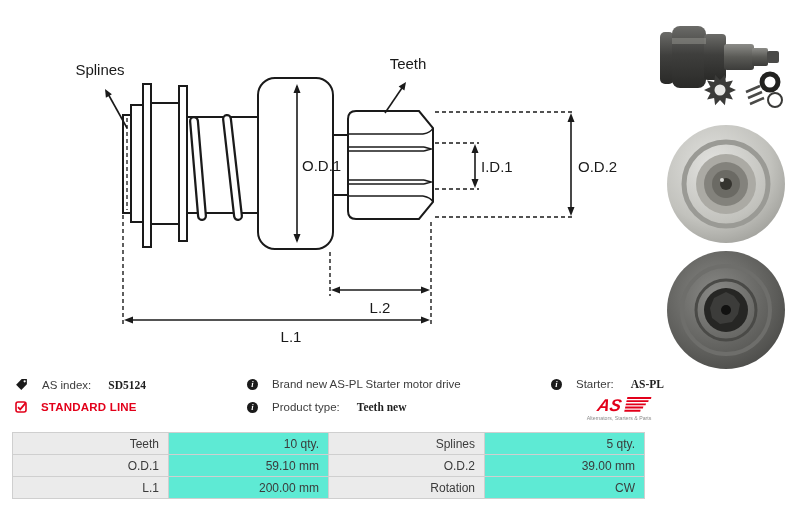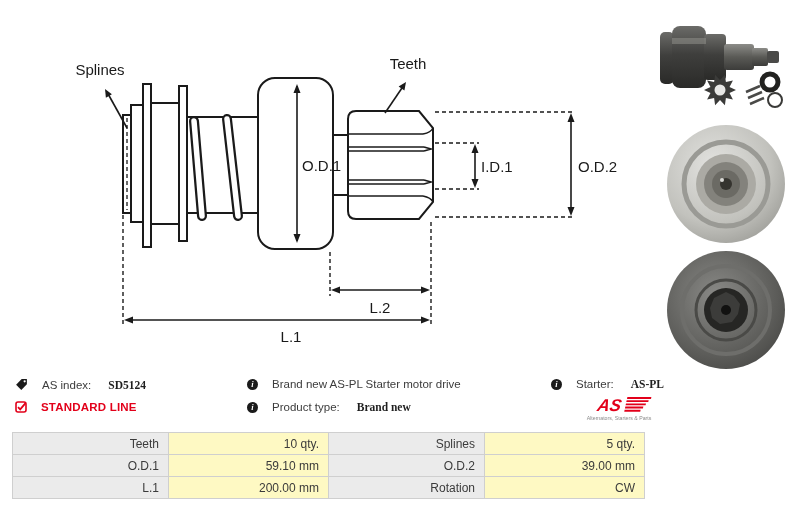--- a/index.html
+++ b/index.html
@@ -32,21 +32,21 @@
   .pos-ptype     { left:247px; top:401px; }
   .pos-producer  { left:551px; top:378px; }
   .pos-logo      { position:absolute; left:586px; top:394px; width:70px; height:30px; }
 
   
   table.specs { position:absolute; left:12px; top:432px; border-collapse:collapse;
     font-size:12px; color:#3b3b3b; table-layout:fixed; }
   table.specs td { border:1px solid #cfcfcf; height:22px; text-align:right;
     padding:0 9px 0 4px; overflow:hidden; }
   td.lbl { background:#ebebeb; width:156px; }
-  td.val { background:#fef9c3; width:160px; }
+  td.val { background:#5eead4; width:160px; }
 </style>
 </head>
 <body>
 
 <div class="page">
 
   <svg class="drawing" viewBox="0 0 645 365" fill="none" stroke="#1a1a1a" stroke-width="2">
 
     <g>
       <rect x="123" y="115" width="8" height="98" fill="#fff"></rect>
@@ -224,21 +224,21 @@
   </div>
 
   <div class="info-item pos-desc">
     <span class="icon-circle-i">i</span>
     <span>Brand new AS-PL Starter motor drive</span>
   </div>
 
   <div class="info-item pos-ptype">
     <span class="icon-circle-i">i</span>
     <span>Product type:</span>
-      <b>Brand new</b>
+      <b>Teeth new</b>
   </div>
 
   <div class="info-item pos-producer">
     <span class="icon-circle-i">i</span>
     <span>Starter:</span>
       <b>AS-PL</b>
   </div>
 
   <svg class="pos-logo" viewBox="0 0 70 30">
     <g transform="skewX(-12)">

